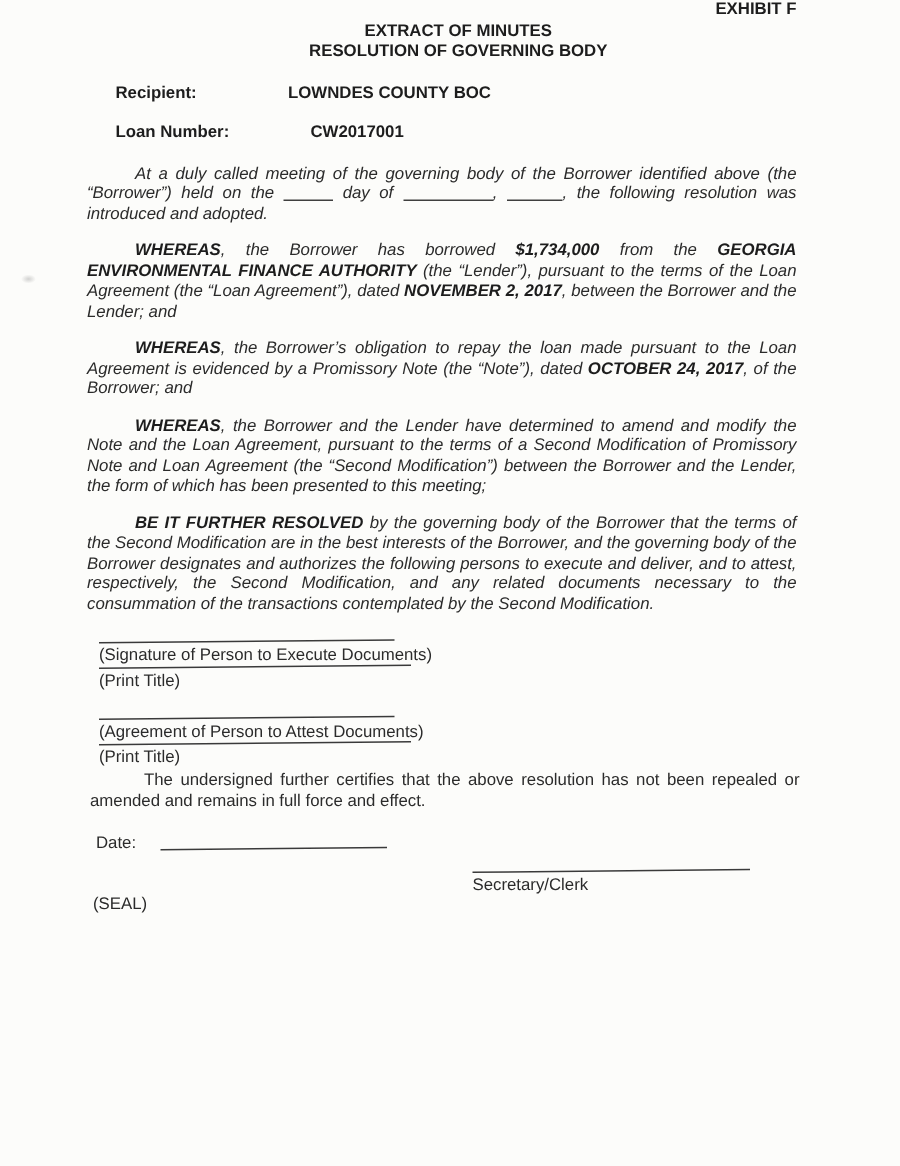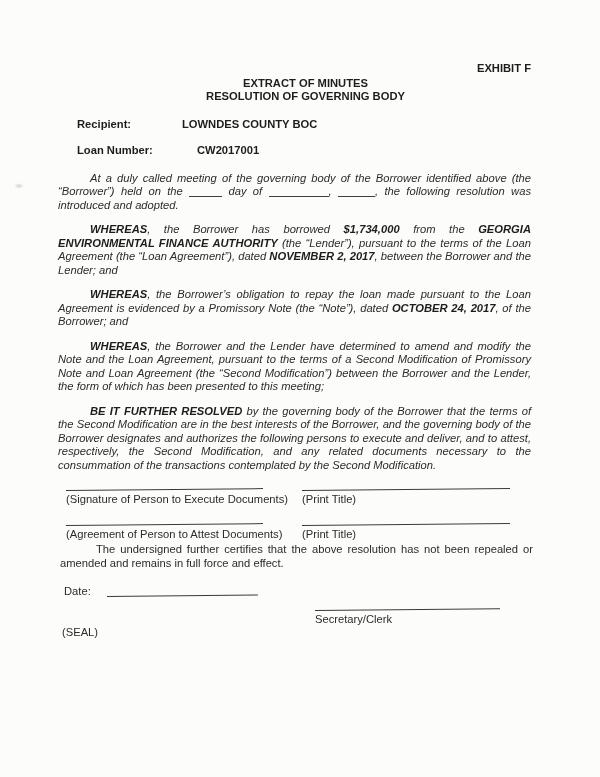--- a/index.html
+++ b/index.html
@@ -1,36 +1,35 @@
 <!DOCTYPE html>
 <html><head>
 <meta charset="utf-8">
 <style>
   html,body{margin:0;padding:0;background:#e8e8e8;}
   .page{
     width:600px;height:777px;box-sizing:border-box;
     background:#fcfcfa;
     position:relative;overflow:hidden;
-    padding-top:62px;
     font-family:"Liberation Sans","DejaVu Sans",sans-serif;
     font-size:11.2px;line-height:13.5px;color:#2b2b2b;
     -webkit-font-smoothing:antialiased;
   }
   .b{font-weight:bold;color:#1d1d1d;}
   .exhibit{margin:0 0 0 58px;width:473px;text-align:right;font-weight:bold;color:#1d1d1d;}
   .doc-title{margin:1px 0 0 58px;width:473px;text-align:center;font-weight:bold;color:#1d1d1d;transform:translateX(11px);}
   .meta-row{display:flex;margin:14px 0 0 77px;font-weight:bold;color:#1d1d1d;}
   .meta-row + .meta-row{margin-top:13px;gap:15px;}
-  .meta-label{width:105px;}
+  .meta-label{width:115px;}
   p.para{margin:11px 0 0 58px;width:473px;text-align:justify;text-indent:32px;font-style:italic;}
   p.para.first{margin-top:14px;}
   .blank{display:inline-block;height:2px;border-bottom:1.2px solid #3f3f3f;vertical-align:-2px;}
   .uline{height:0;border-bottom:1.3px solid #3a3a3a;transform:rotate(-0.55deg);transform-origin:left bottom;}
   .sig-block{margin:18px 0 0 66px;}
-  .sig-row{display:flex;}
+  .sig-row{display:flex;flex-direction:column;}
   .sig-row + .sig-row{margin-top:18px;}
   .sig-cell{width:236px;}
   .sig-cell .uline{width:197px;}
   .sig-cell2{width:230px;}
   .sig-cell2 .uline{width:208px;}
   .sig-label{margin-top:2px;white-space:nowrap;}
   p.closing{margin:2px 0 0 60px;width:473px;text-align:justify;text-indent:36px;}
   .date-row{position:relative;margin:15px 0 0 64px;height:32px;}
   .date-line{display:inline-block;width:151px;height:2px;border-bottom:1.3px solid #3a3a3a;vertical-align:-2px;margin-left:16px;transform:rotate(-0.55deg);transform-origin:left bottom;}
   .secretary-group{position:absolute;left:251px;top:25px;width:200px;}

